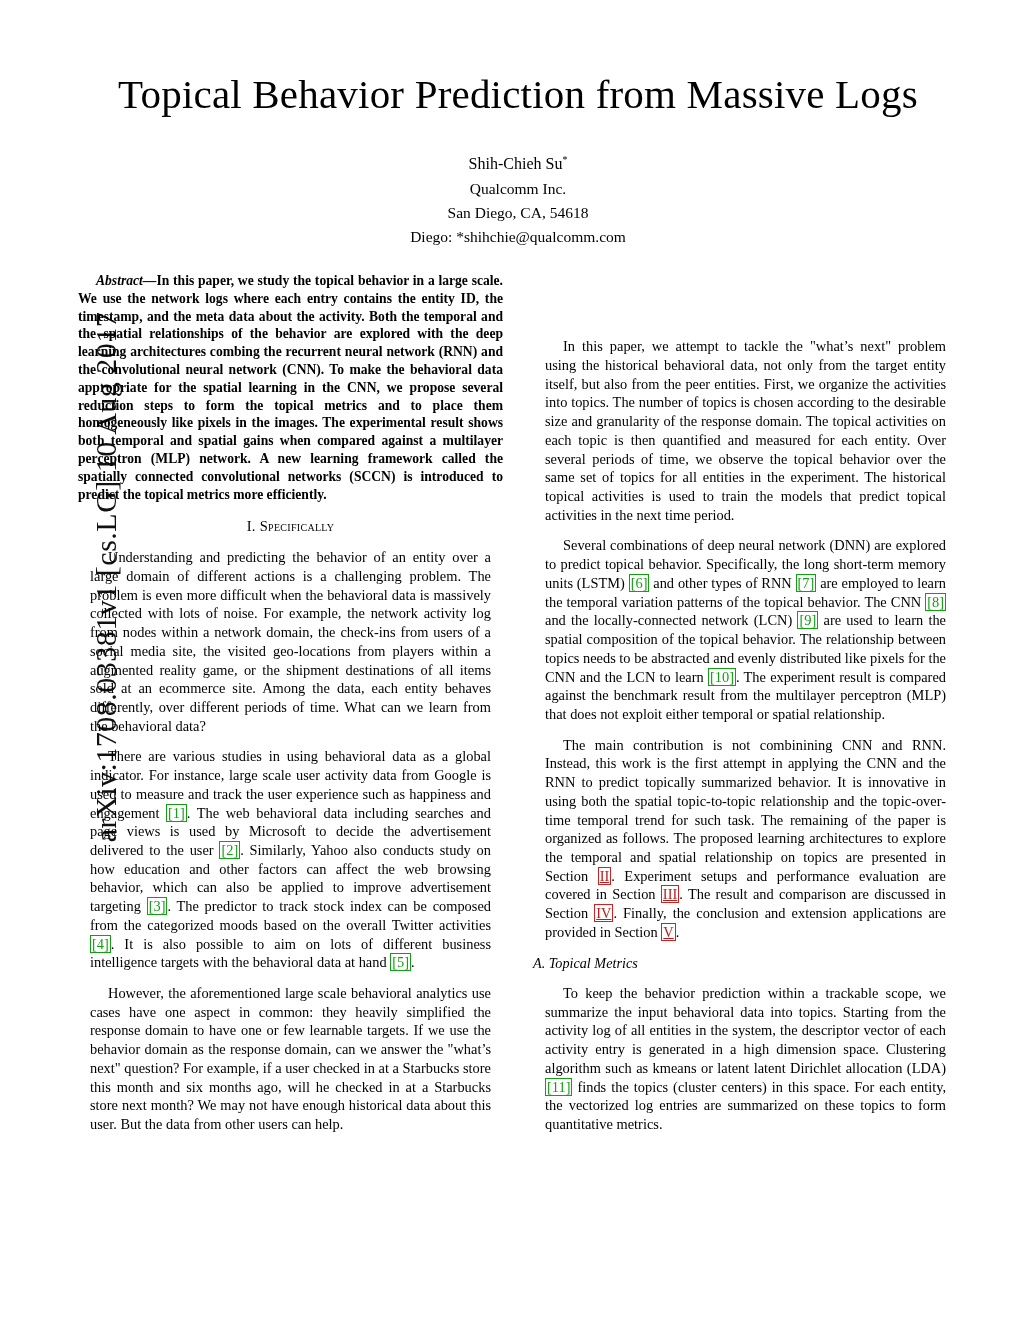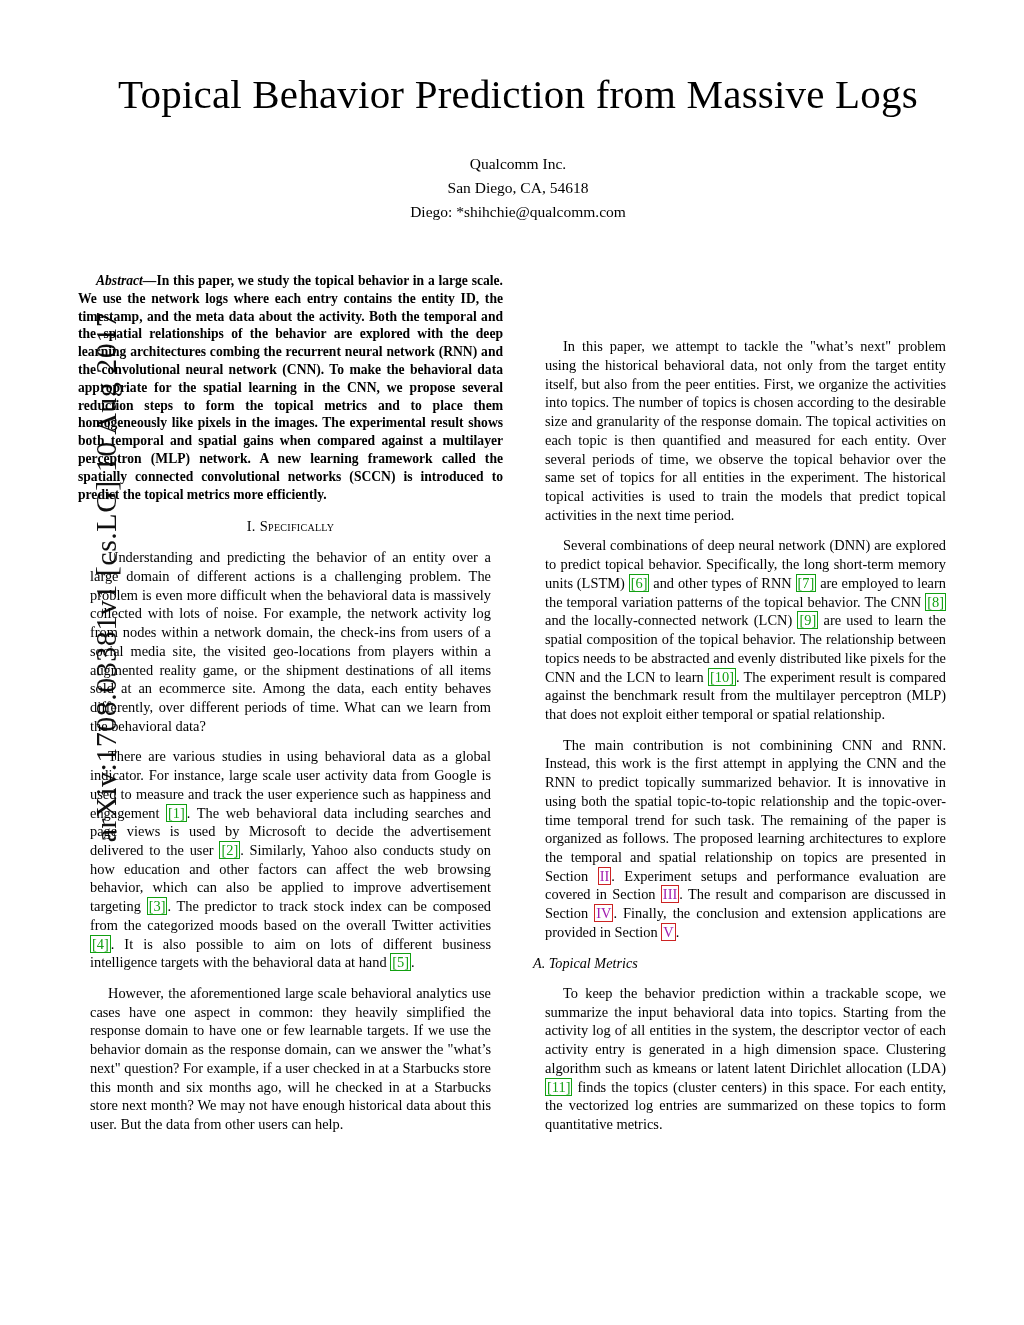--- a/index.html
+++ b/index.html
@@ -103,21 +103,22 @@
   p.para {
     margin: 12px;
     text-indent: 18px;
     text-align: justify;
   }
 
   .cite {
     color: #11a011;
   }
   .ref {
-    color: #a21caf;
+    color: #b91c1c;
+    text-decoration: underline;
   }
   .cite-box {
     border: 1px solid #11a011;
     padding: 0 1px;
     line-height: 1;
   }
   .ref-box {
     border: 1px solid #cc2222;
     padding: 0 1px;
     line-height: 1;
@@ -129,20 +130,21 @@
 
 <div class="page">
 
   <div class="arxiv-stamp">arXiv:1708.03381v1  [cs.LG]  10 Aug 2017</div>
 
   <div class="content">
 
     <div class="title">Topical Behavior Prediction from Massive Logs</div>
 
     <div class="authors">
+      <span class="line name"><span>Shih-Chieh Su</span><sup>*</sup></span>
       <span class="line">Qualcomm Inc.</span>
       <span class="line">San Diego, CA, 54618</span>
       <span class="line">Diego: *shihchie@qualcomm.com</span>
     </div>
 
     <div class="cols">
 
       <div class="col">
 
         <div class="abstract">

